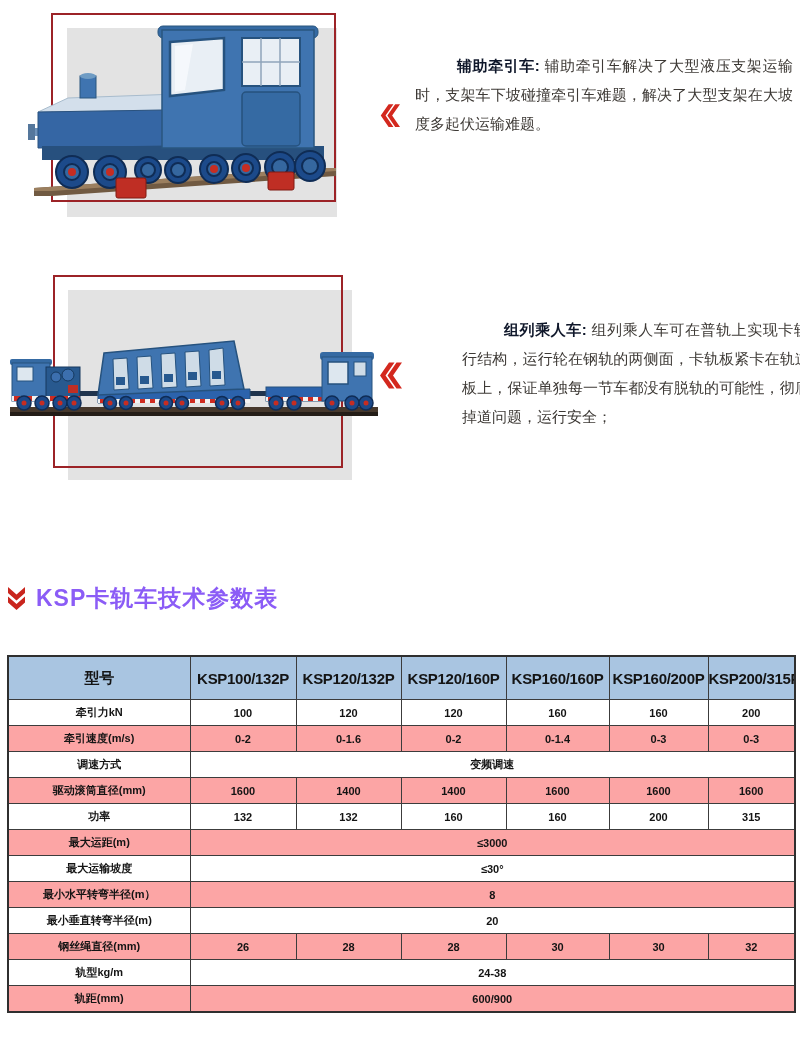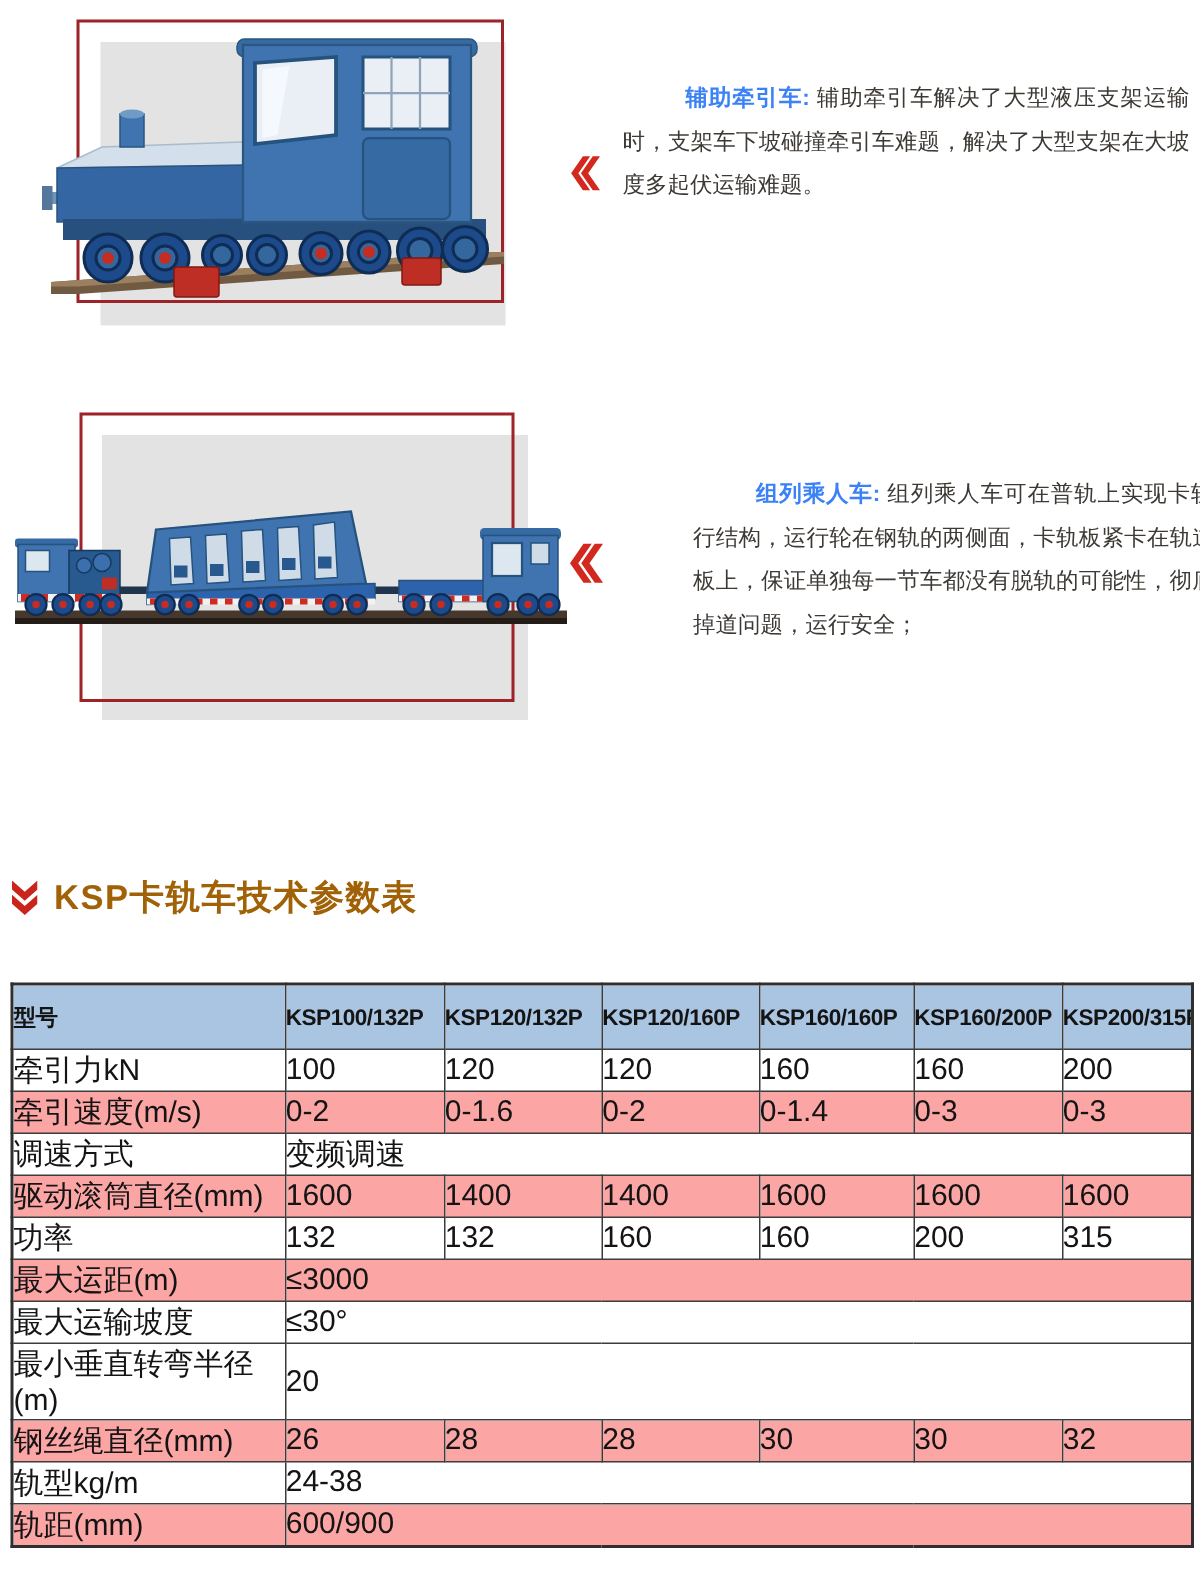--- a/index.html
+++ b/index.html
@@ -7,31 +7,31 @@
         font-family:"Liberation Sans","DejaVu Sans",sans-serif;}
   
   .photo-bg{position:absolute;background:#e3e3e3;z-index:1;}
   .photo-frame{position:absolute;border:2px solid #9c2327;z-index:2;background:transparent;}
   .illus{position:absolute;z-index:3;}
   .chevrons{position:absolute;z-index:4;}
   
   .textblock{position:absolute;left:415px;width:378px;text-align:justify;
              font-size:15px;line-height:29px;color:#3d3935;z-index:5;}
   .textblock p{margin:0;text-indent:42px;}
-  .lead{color:#3b82f6;font-weight:bold;}
+  .lead{color:#0f172a;font-weight:bold;}
   
   .table-title{position:absolute;left:8px;top:583px;display:flex;align-items:center;z-index:2;}
-  .table-title h2{margin:0 0 0 11px;font-size:23px;font-weight:bold;color:#a16207;letter-spacing:1px;}
+  .table-title h2{margin:0 0 0 11px;font-size:23px;font-weight:bold;color:#8b5cf6;letter-spacing:1px;}
   
   table.spec{position:absolute;left:7px;top:655px;width:787px;border-collapse:collapse;
              table-layout:fixed;border:2px solid #2f2f2f;z-index:2;}
-  .spec th,.spec td{border:1px solid #3c3c3c;text-align:left;vertical-align:middle;
+  .spec th,.spec td{border:1px solid #3c3c3c;text-align:center;vertical-align:middle;
                     padding:0;color:#141414;overflow:hidden;}
   .spec thead th{height:42px;background:#a9c5e1;font-size:15px;font-weight:bold;letter-spacing:-0.3px;}
-  .spec td{height:25px;font-size:20px;font-weight:400;background:#ffffff;}
+  .spec td{height:25px;font-size:11px;font-weight:700;background:#ffffff;}
   .spec tr.alt td{background:#fca5a5;}
 </style>
 </head>
 <body>
 
 <div class="page">
 
   <div class="photo-bg" style="left:67px;top:28px;width:270px;height:189px;"></div>
   <div class="photo-frame" style="left:51px;top:13px;width:281px;height:185px;"></div>
 
@@ -263,20 +263,24 @@
           <td>315</td>
         </tr>
         <tr class="alt">
           <td>最大运距(m)</td>
           <td colspan="6">≤3000</td>
         </tr>
         <tr>
           <td>最大运输坡度</td>
           <td colspan="6">≤30°</td>
         </tr>
+        <tr class="alt">
+          <td>最小水平转弯半径(m）</td>
+          <td colspan="6">8</td>
+        </tr>
         <tr>
           <td>最小垂直转弯半径(m)</td>
           <td colspan="6">20</td>
         </tr>
         <tr class="alt">
           <td>钢丝绳直径(mm)</td>
           <td>26</td>
           <td>28</td>
           <td>28</td>
           <td>30</td>

